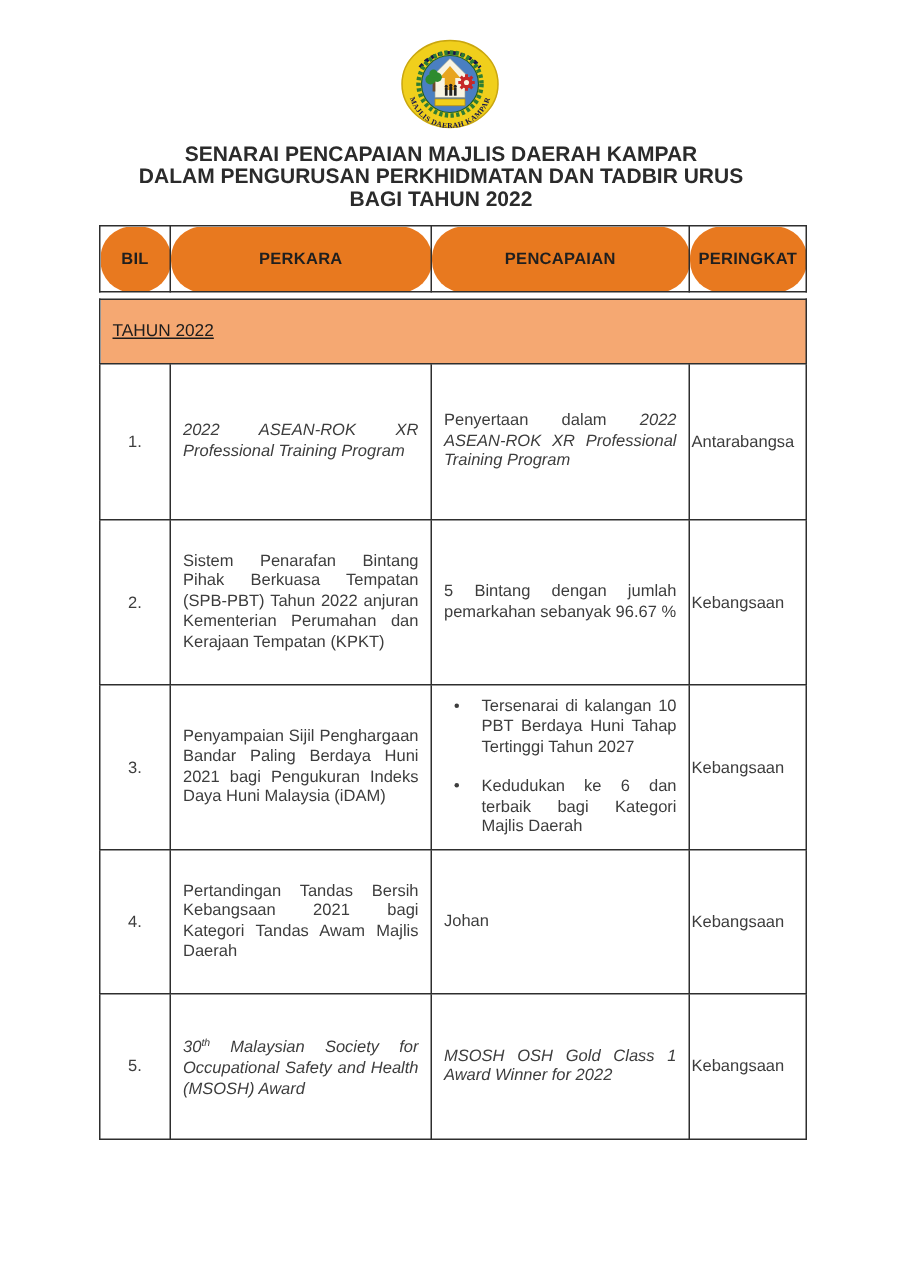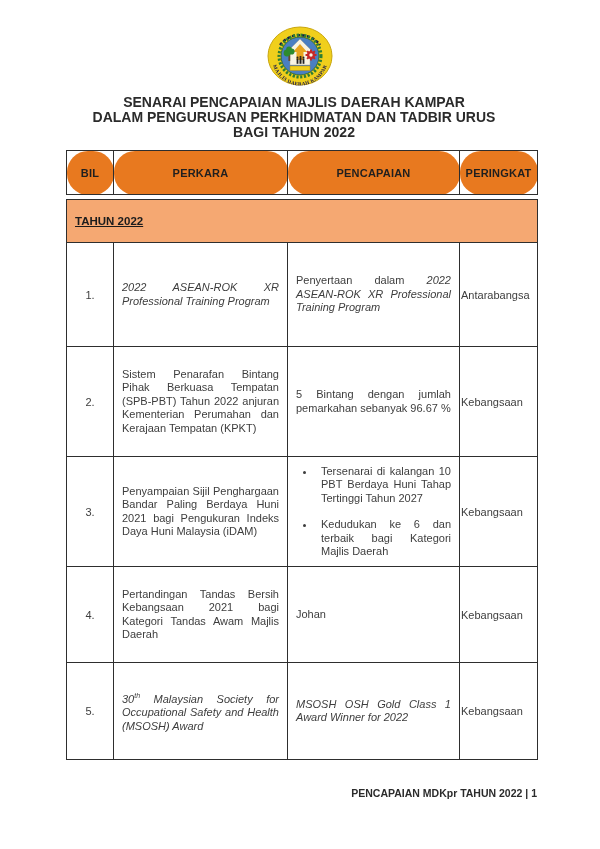--- a/index.html
+++ b/index.html
@@ -31,21 +31,21 @@
   .hdr-table th {
     background:var(--header-bg, #e8791f);
     height:41px; font-size:11px; font-weight:bold;
     color:#1f1f1f; text-align:center; letter-spacing:.2px;border-radius:21px;
   }
   .gap { height:4px; }
 
   .section-row td {
     background:var(--section-bg, #f5a872);
     height:40px; padding-left:8px;
-    font-size:11.5px; font-weight:bold; color:#1c1c1c;
+    font-size:11.5px; font-weight:normal; color:#1c1c1c;
   }
   .section-row td span { text-decoration:underline; }
 
   .cell-bil { text-align:center; font-size:11px; }
   .cell-perkara, .cell-pencapaian {
     text-align:justify; font-size:11px; line-height:13.5px; padding:6px 8px;
   }
   .cell-peringkat { font-size:11px; }
   .it { font-style:italic; }
   sup { font-size:7px; }
@@ -185,15 +185,14 @@
       <tr class="r5">
         <td class="cell-bil">5.</td>
         <td class="cell-perkara it"><span>30</span><sup>th</sup><span> Malaysian Society for Occupational Safety and Health (MSOSH) Award</span></td>
         <td class="cell-pencapaian it">MSOSH OSH Gold Class 1 Award Winner for 2022</td>
         <td class="cell-peringkat">Kebangsaan</td>
       </tr>
     </tbody>
       </table>
   </div>
 
-  <div class="footer">PENCAPAIAN MDKpr TAHUN 2022 | 1</div>
 
 </div>
 
 </body></html>

